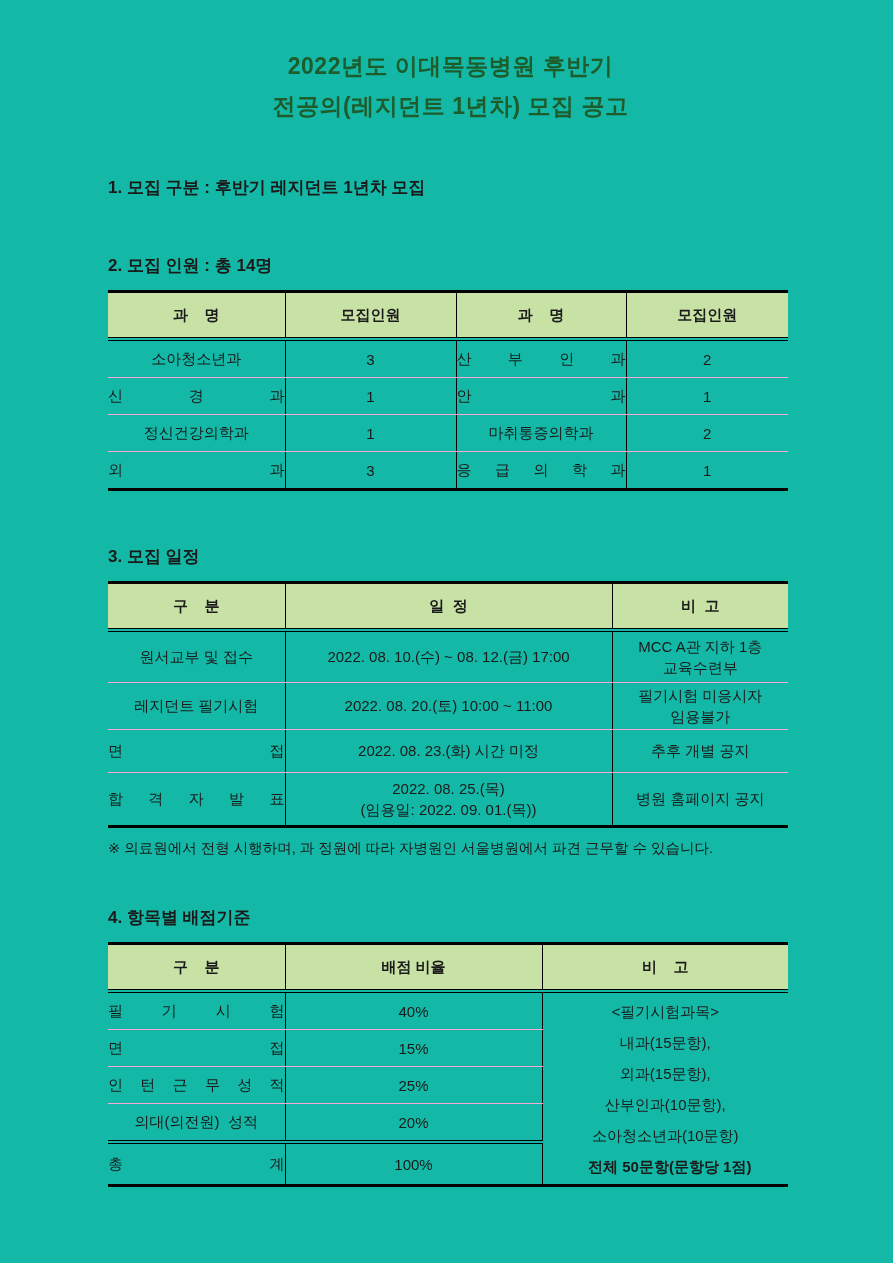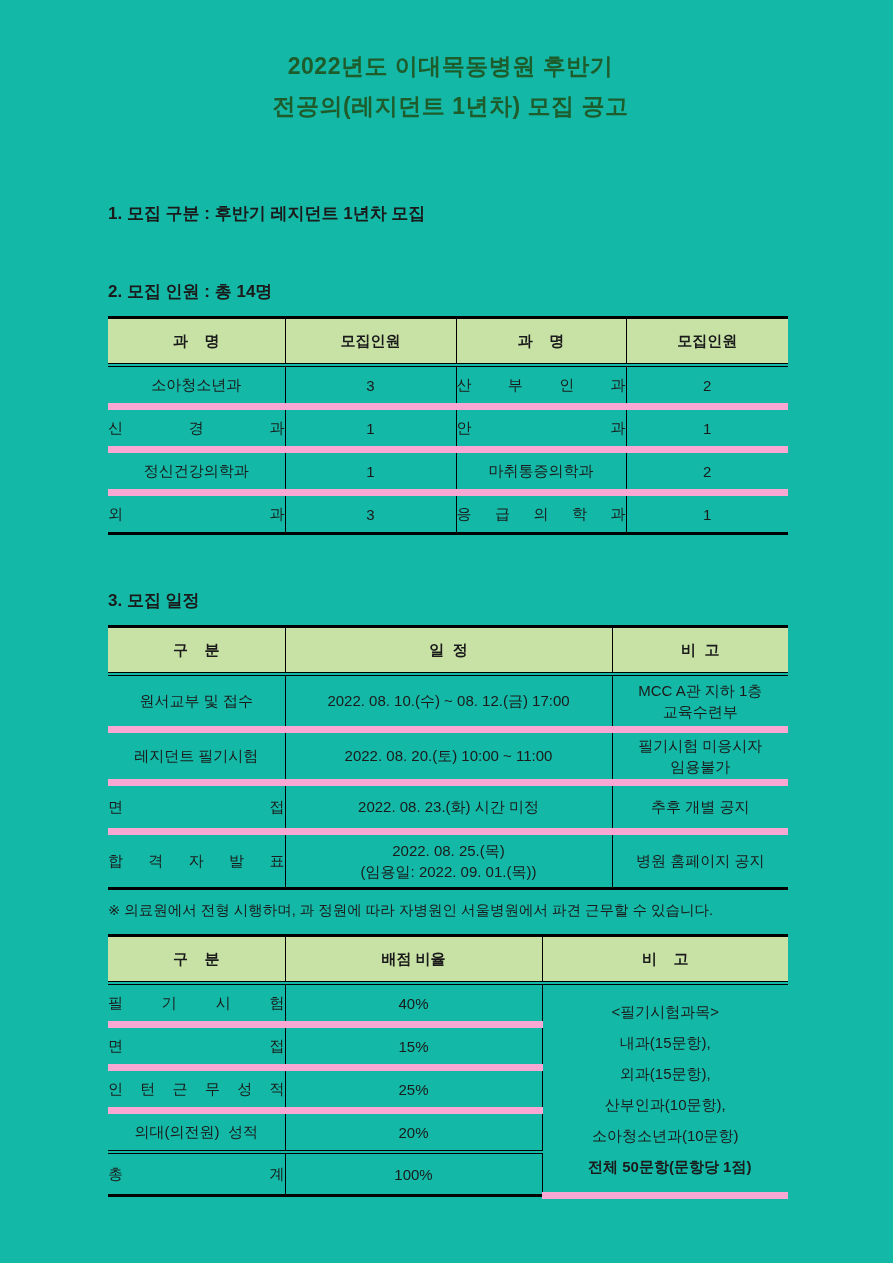--- a/index.html
+++ b/index.html
@@ -26,21 +26,21 @@
     font-size: 23px;
     line-height: 40px;
     letter-spacing: 0.5px;
   }
   
   .section-heading {
     font-weight: bold;
     font-size: 17px;
     line-height: 20px;
   }
-  .heading-1 { margin-top: 78px; }
+  .heading-1 { margin-top: 52px; }
   .heading-2 { margin-top: 58px; }
   .heading-3 { margin-top: 56px; }
   .heading-4 { margin-top: 50px; }
   .note {
     font-size: 14.5px;
     line-height: 20px;
     margin-top: 14px;
     white-space: pre-wrap;
   }
   .note-tight { margin-top: 10px; }
@@ -61,21 +61,21 @@
     overflow: hidden;
   }
   table.tbl th {
     background: var(--table-header-bg, #c8e2a6);
     font-weight: bold;
     height: 44px;
     border-bottom: 4px double #000;
     white-space: pre-wrap;
   }
   .vline { border-right: 1px solid #000; }
-  tr.rline td { border-bottom: 7px solid #f9a8d4; }
+  tr.rline td { border-bottom: 1px solid #f9a8d4; }
   
   .spread {
     text-align: justify;
     text-align-last: justify;
   }
   .pad20 { padding: 0 20px; }
   .pad8  { padding: 0 8px;  }
   .pad10 { padding: 0 10px; }
   .cell-left {
     text-align: left;
@@ -205,20 +205,21 @@
         <td class="vline spread pad8">합 격 자 발 표</td>
         <td class="vline multiline">2022. 08. 25.(목)
 (임용일: 2022. 09. 01.(목))</td>
         <td>병원 홈페이지 공지</td>
       </tr>
     </tbody>
   </table>
 
   <div class="note note-tight">※ 의료원에서 전형 시행하며, 과 정원에 따라 자병원인 서울병원에서 파견 근무할 수 있습니다.</div>
 
+  <div class="section-heading heading-4">4. 항목별 배점기준</div>
 
   <table class="tbl tbl-criteria">
     <colgroup>
       <col style="width:177px">
         <col style="width:257px">
         <col style="width:246px">
     </colgroup>
     <thead>
       <tr>
         <th class="vline">구    분</th>

